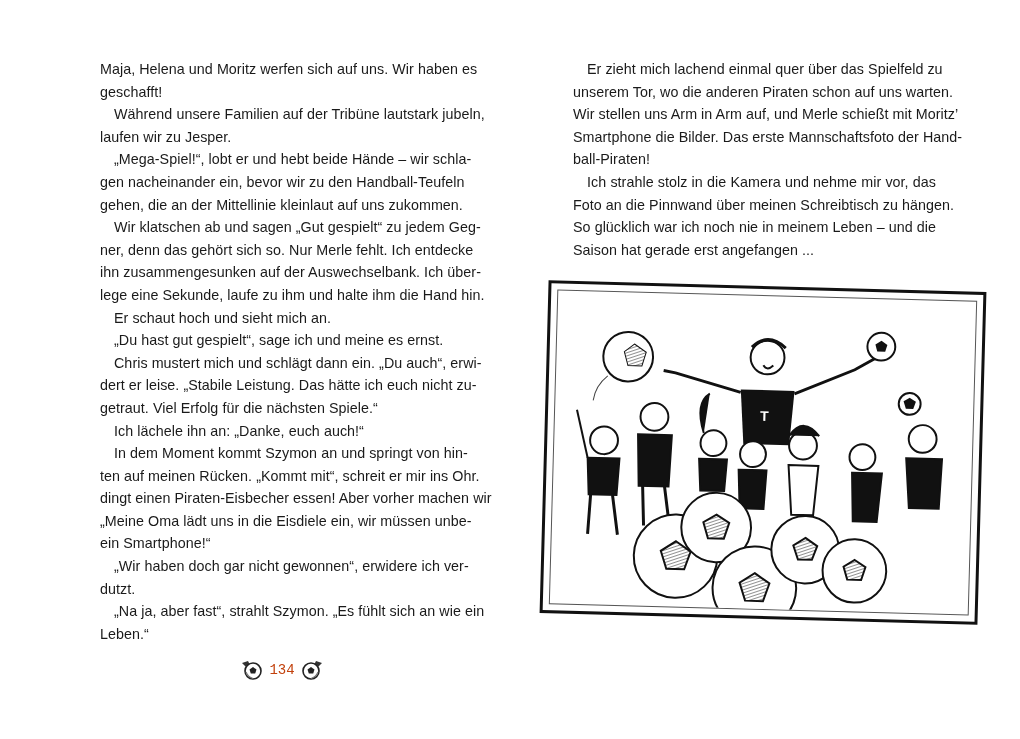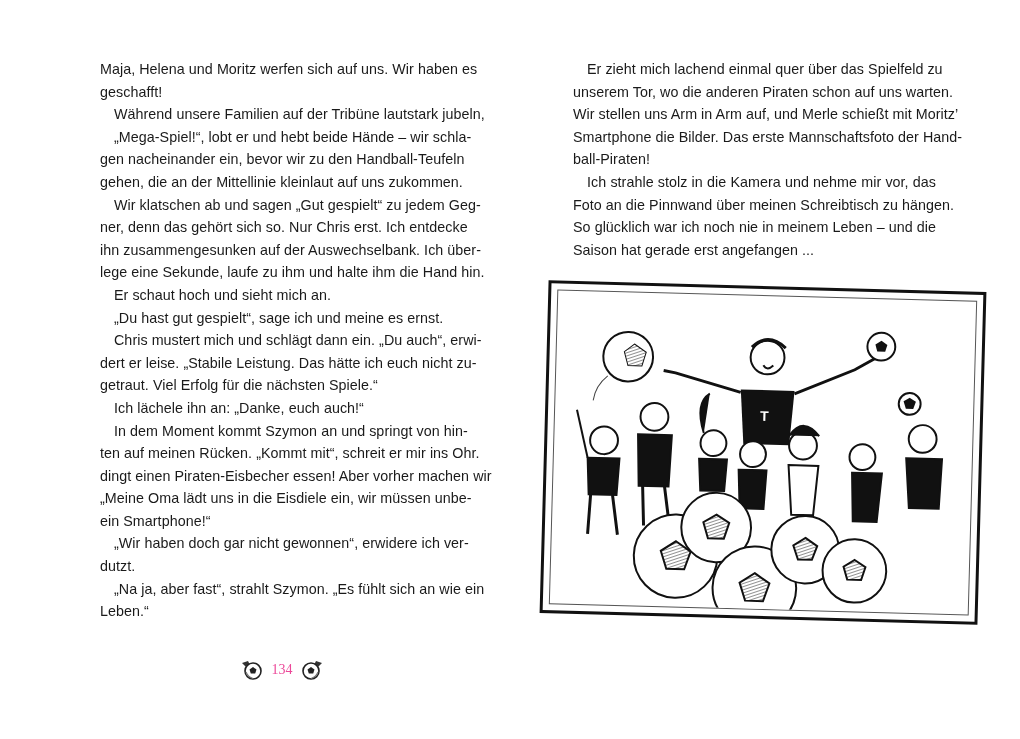--- a/index.html
+++ b/index.html
@@ -21,46 +21,47 @@
   }
   .col-left { left: 84px; top: 58px; width: 363px; }
   .col-right { left: 573px; top: 58px; width: 363px; }
   .line { display: block; white-space: nowrap; height: 22.6px; text-align: justify; text-align-last: justify; }
   .line.last { text-align-last: left; }
   .line.indent { padding-left: 14px; }
   .folio {
     position: absolute; left: 224px; top: 657px; width: 84px; height: 26px;
     display: flex; align-items: center; justify-content: space-between;
   }
-  .folio-num { font-family: Liberation Serif, serif; font-size: 14px; color: #ec4899; }
+  .folio-num { font-family: Liberation Mono, monospace; font-size: 14px; color: #c2410c; }
   .ball-icon { width: 24px; height: 22px; }
   .illustration {
     position: absolute; left: 544px; top: 286px; width: 438px; height: 333px;
     transform: rotate(1.55deg); transform-origin: center;
     border: 3px solid #111; background: #fff; box-sizing: border-box;
   }
   .illustration-inner {
     position: absolute; left: 6px; top: 6px; right: 6px; bottom: 6px;
     border: 1.5px solid #555; overflow: hidden;
   }
   .illustration svg { width: 100%; height: 100%; display: block; }
 </style>
 </head>
 <body>
 
 <div class="page page-left">
   <div class="col col-left" id="left-col">
       <span class="line">Maja, Helena und Moritz werfen sich auf uns. Wir haben es</span>
       <span class="line last">geschafft!</span>
       <span class="line indent">Während unsere Familien auf der Tribüne lautstark jubeln,</span>
+      <span class="line last">laufen wir zu Jesper.</span>
       <span class="line indent">„Mega-Spiel!“, lobt er und hebt beide Hände – wir schla-</span>
       <span class="line">gen nacheinander ein, bevor wir zu den Handball-Teufeln</span>
       <span class="line last">gehen, die an der Mittellinie kleinlaut auf uns zukommen.</span>
       <span class="line indent">Wir klatschen ab und sagen „Gut gespielt“ zu jedem Geg-</span>
-      <span class="line">ner, denn das gehört sich so. Nur Chris erst. Ich entdecke</span>
+      <span class="line">ner, denn das gehört sich so. Nur Merle fehlt. Ich entdecke</span>
       <span class="line">ihn zusammengesunken auf der Auswechselbank. Ich über-</span>
       <span class="line last">lege eine Sekunde, laufe zu ihm und halte ihm die Hand hin.</span>
       <span class="line indent last">Er schaut hoch und sieht mich an.</span>
       <span class="line indent last">„Du hast gut gespielt“, sage ich und meine es ernst.</span>
       <span class="line indent">Chris mustert mich und schlägt dann ein. „Du auch“, erwi-</span>
       <span class="line">dert er leise. „Stabile Leistung. Das hätte ich euch nicht zu-</span>
       <span class="line last">getraut. Viel Erfolg für die nächsten Spiele.“</span>
       <span class="line indent last">Ich lächele ihn an: „Danke, euch auch!“</span>
       <span class="line indent">In dem Moment kommt Szymon an und springt von hin-</span>
       <span class="line">ten auf meinen Rücken. „Kommt mit“, schreit er mir ins Ohr.</span>

